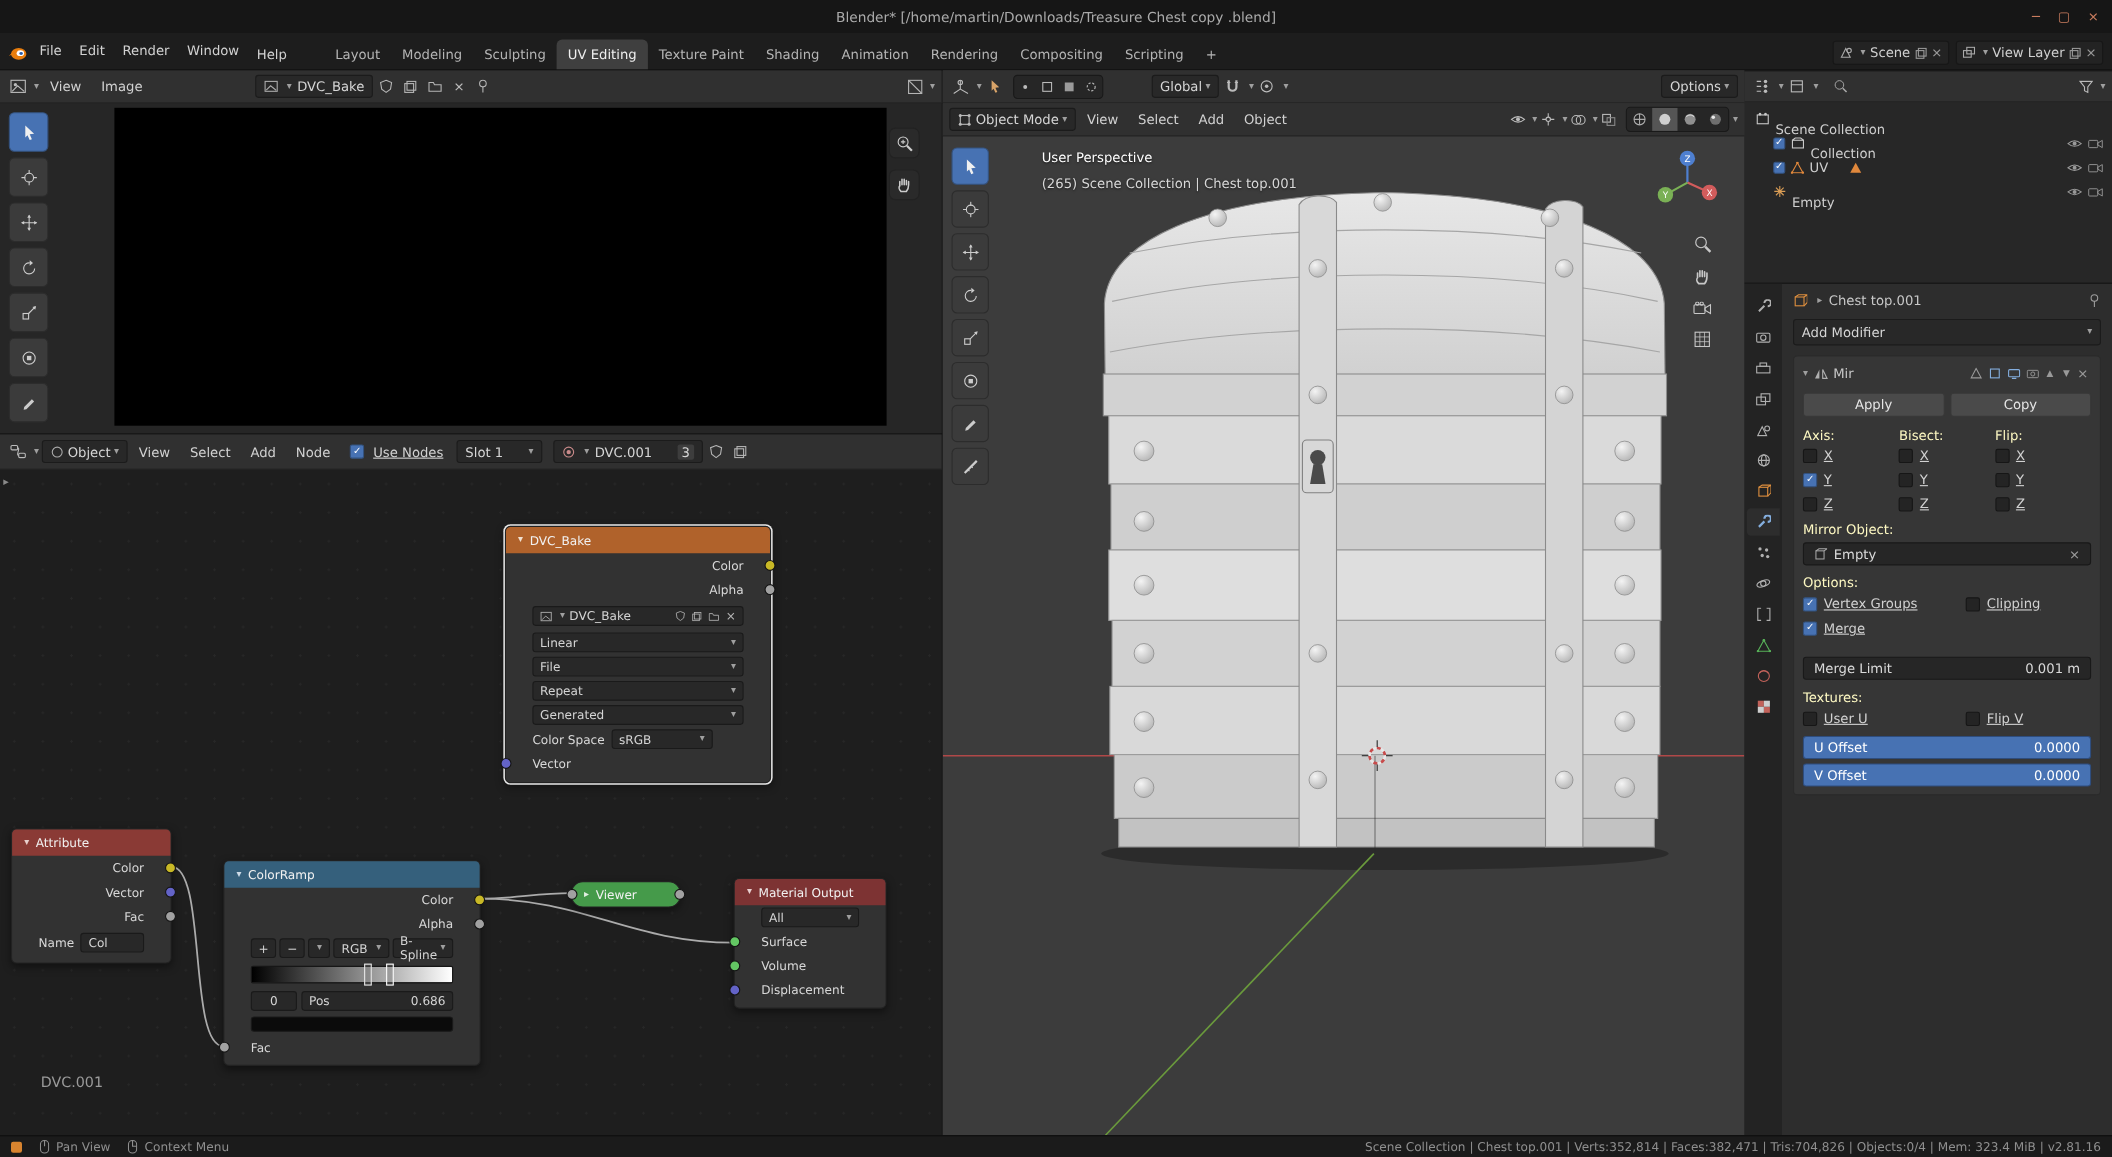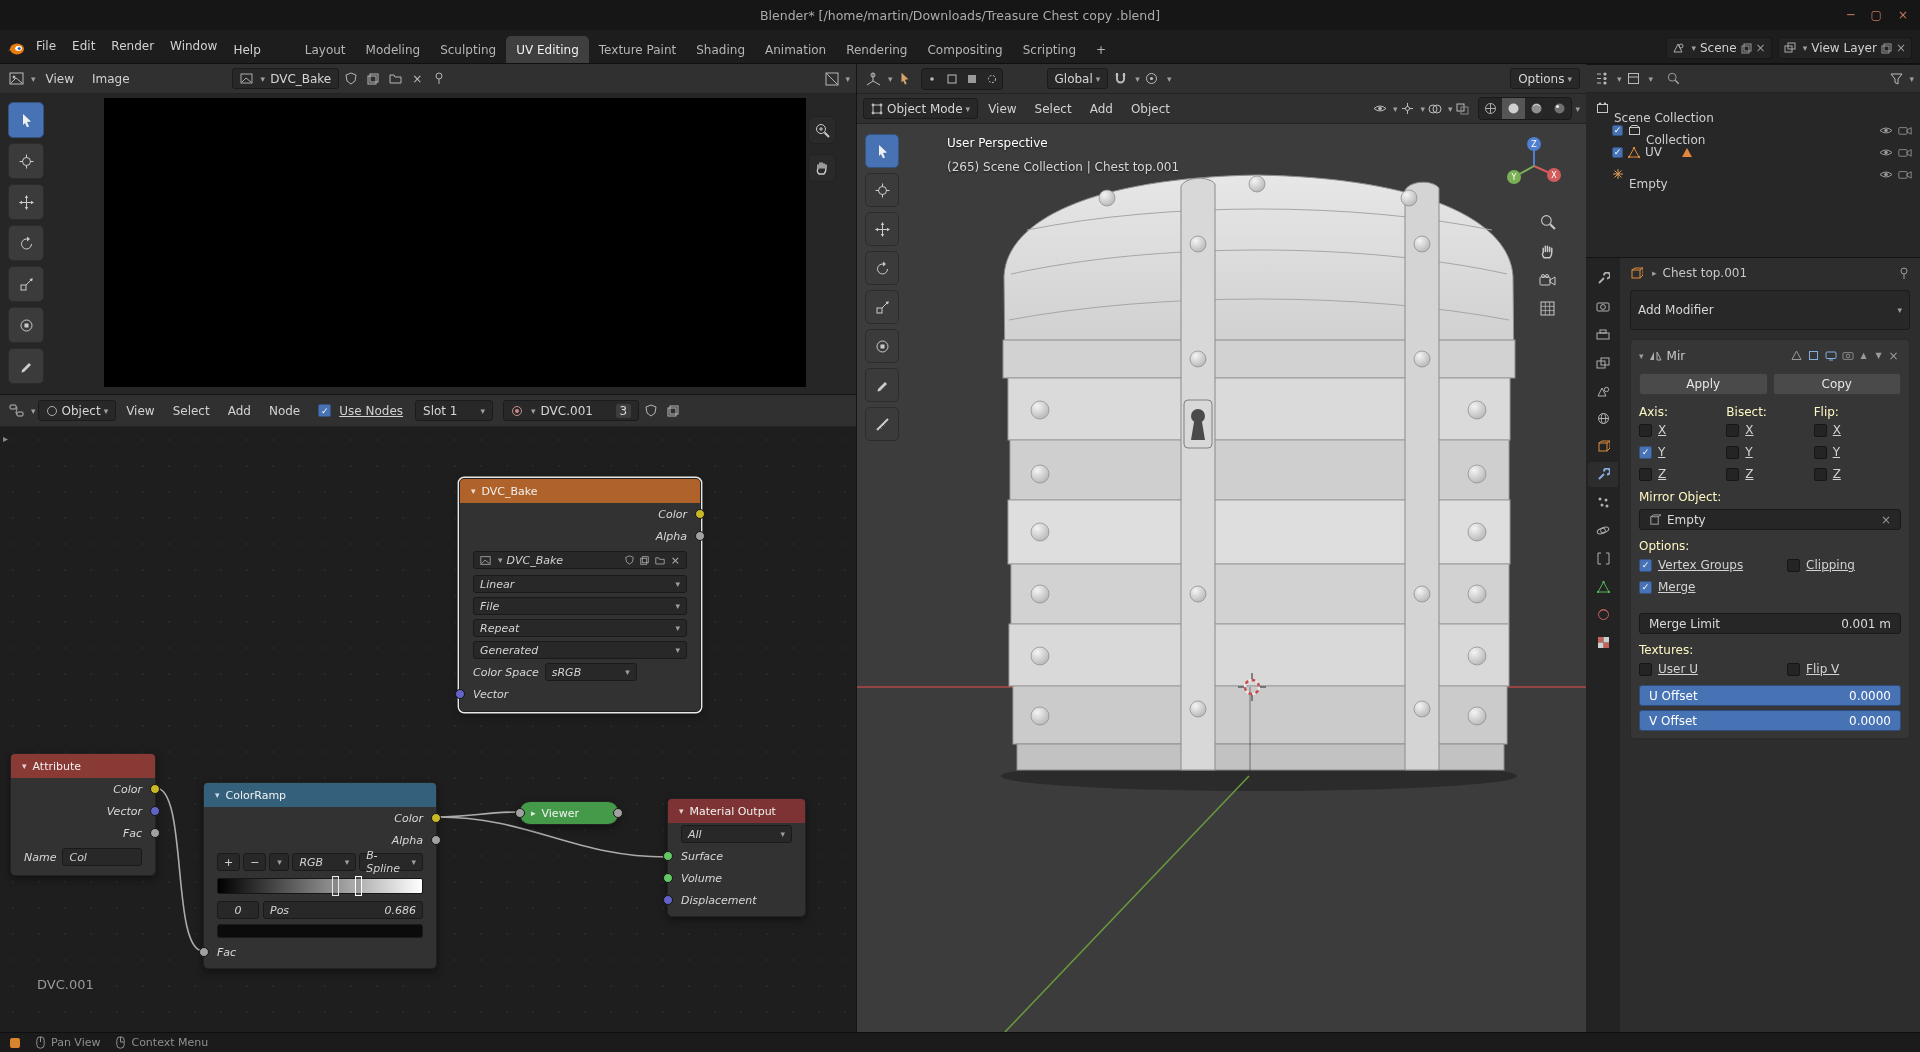--- a/index.html
+++ b/index.html
@@ -38,21 +38,21 @@
 .tool.active{background:#4772b3;border-color:#35537f;}
 .zoombtns{position:absolute;right:20px;top:22px;display:flex;flex-direction:column;gap:10px;z-index:5;}
 .zbtn{width:28px;height:28px;background:rgba(43,43,43,.85);border:1px solid #222;border-radius:6px;display:flex;align-items:center;justify-content:center;}
 
 .shader{position:absolute;left:0;top:394px;width:857px;height:638px;border-right:1px solid #141414;border-top:1px solid #141414;}
 .shader .hdr{height:32px;}
 .nodecanvas{position:absolute;left:0;top:32px;right:0;bottom:0;background-color:#1e1e1e;background-image:radial-gradient(#272727 1px,transparent 1px);background-size:26px 26px;overflow:hidden;}
 .node{position:absolute;background:#323232;border:1px solid #222;border-radius:5px;box-shadow:0 3px 8px rgba(0,0,0,.45);font-size:11px;color:#d8d8d8;z-index:2;}
 .node.selected{box-shadow:0 0 0 1.4px #e8e8e8,0 3px 8px rgba(0,0,0,.45);}
 .nhead{height:24px;border-radius:4px 4px 0 0;display:flex;align-items:center;padding:0 8px;gap:6px;color:#f1f1f1;}
-.nrow{position:relative;height:22px;display:flex;align-items:center;padding:0 13px;gap:6px;font-style:italic;}
+.nrow{position:relative;height:22px;display:flex;align-items:center;padding:0 24px;gap:6px;}
 .nrow.out{justify-content:flex-end;}
 .nfield{flex:1;display:flex;align-items:center;justify-content:space-between;background:#282828;border:1px solid #1a1a1a;border-radius:3px;height:18px;padding:0 6px;color:#d4d4d4;}
 .socket{position:absolute;width:10px;height:10px;border-radius:50%;border:1px solid #141414;top:50%;transform:translateY(-50%);z-index:3;}
 .socket.l{left:-5px;}.socket.r{right:-5px;}
 .s-col{background:#c8b826;}.s-vec{background:#6363c7;}.s-val{background:#a1a1a1;}.s-shd{background:#63c763;}
 .canvaslabel{position:absolute;color:#9a9a9a;font-size:13px;z-index:1;}
 .ramp{position:relative;flex:1;height:16px;background:linear-gradient(to right,#000,#fff);border:1px solid #161616;border-radius:2px;}
 .rmark{position:absolute;top:-3px;bottom:-3px;width:7px;border:1px solid #e8e8e8;background:rgba(120,120,120,.35);}
 
 .vp{position:absolute;left:857px;top:64px;width:729px;height:968px;background:#3c3c3c;overflow:hidden;}
@@ -1057,21 +1057,21 @@
         <span class="chev">▸</span>
         <span>Chest top.001</span>
         <span style="margin-left:auto">
           <svg class="ticon" width="12" height="13" viewBox="0 0 12 13">
               <circle cx="6" cy="4" r="3" fill="none" stroke="#9c9c9c"></circle>
               <line x1="6" y1="7" x2="6" y2="12" stroke="#9c9c9c"></line>
             </svg>
         </span>
       </div>
 
-      <div class="dd" style="margin-top:10px;justify-content:space-between;height:40px">
+      <div class="dd" style="margin-top:10px;justify-content:space-between;height:24px">
         <span>Add Modifier</span>
         <span class="chev">▾</span>
       </div>
 
       <div class="modbox">
         <div class="row" style="gap:5px">
           <span class="chev" style="margin:0">▾</span>
           <svg class="ticon" width="13" height="12" viewBox="0 0 13 12">
               <polygon points="1,10 5,2 5,10" fill="#b0b0b0"></polygon>
               <polygon points="12,10 8,2 8,10" fill="none" stroke="#b0b0b0"></polygon>
@@ -1226,15 +1226,16 @@
         </svg>
       <span>Pan View</span>
     </span>
     <span class="row" style="gap:6px">
       <svg class="ticon" width="9" height="13" viewBox="0 0 9 13">
           <rect x="0.8" y="0.8" width="7.4" height="11.4" rx="3.5" fill="none" stroke="#8f8f8f"></rect>
           <path d="M4.5,1 L4.5,6 L8,6" fill="none" stroke="#8f8f8f"></path>
         </svg>
       <span>Context Menu</span>
     </span>
+    <span class="right">Scene Collection | Chest top.001 | Verts:352,814 | Faces:382,471 | Tris:704,826 | Objects:0/4 | Mem: 323.4 MiB | v2.81.16</span>
   </div>
 
 </div>
 
 </body></html>

